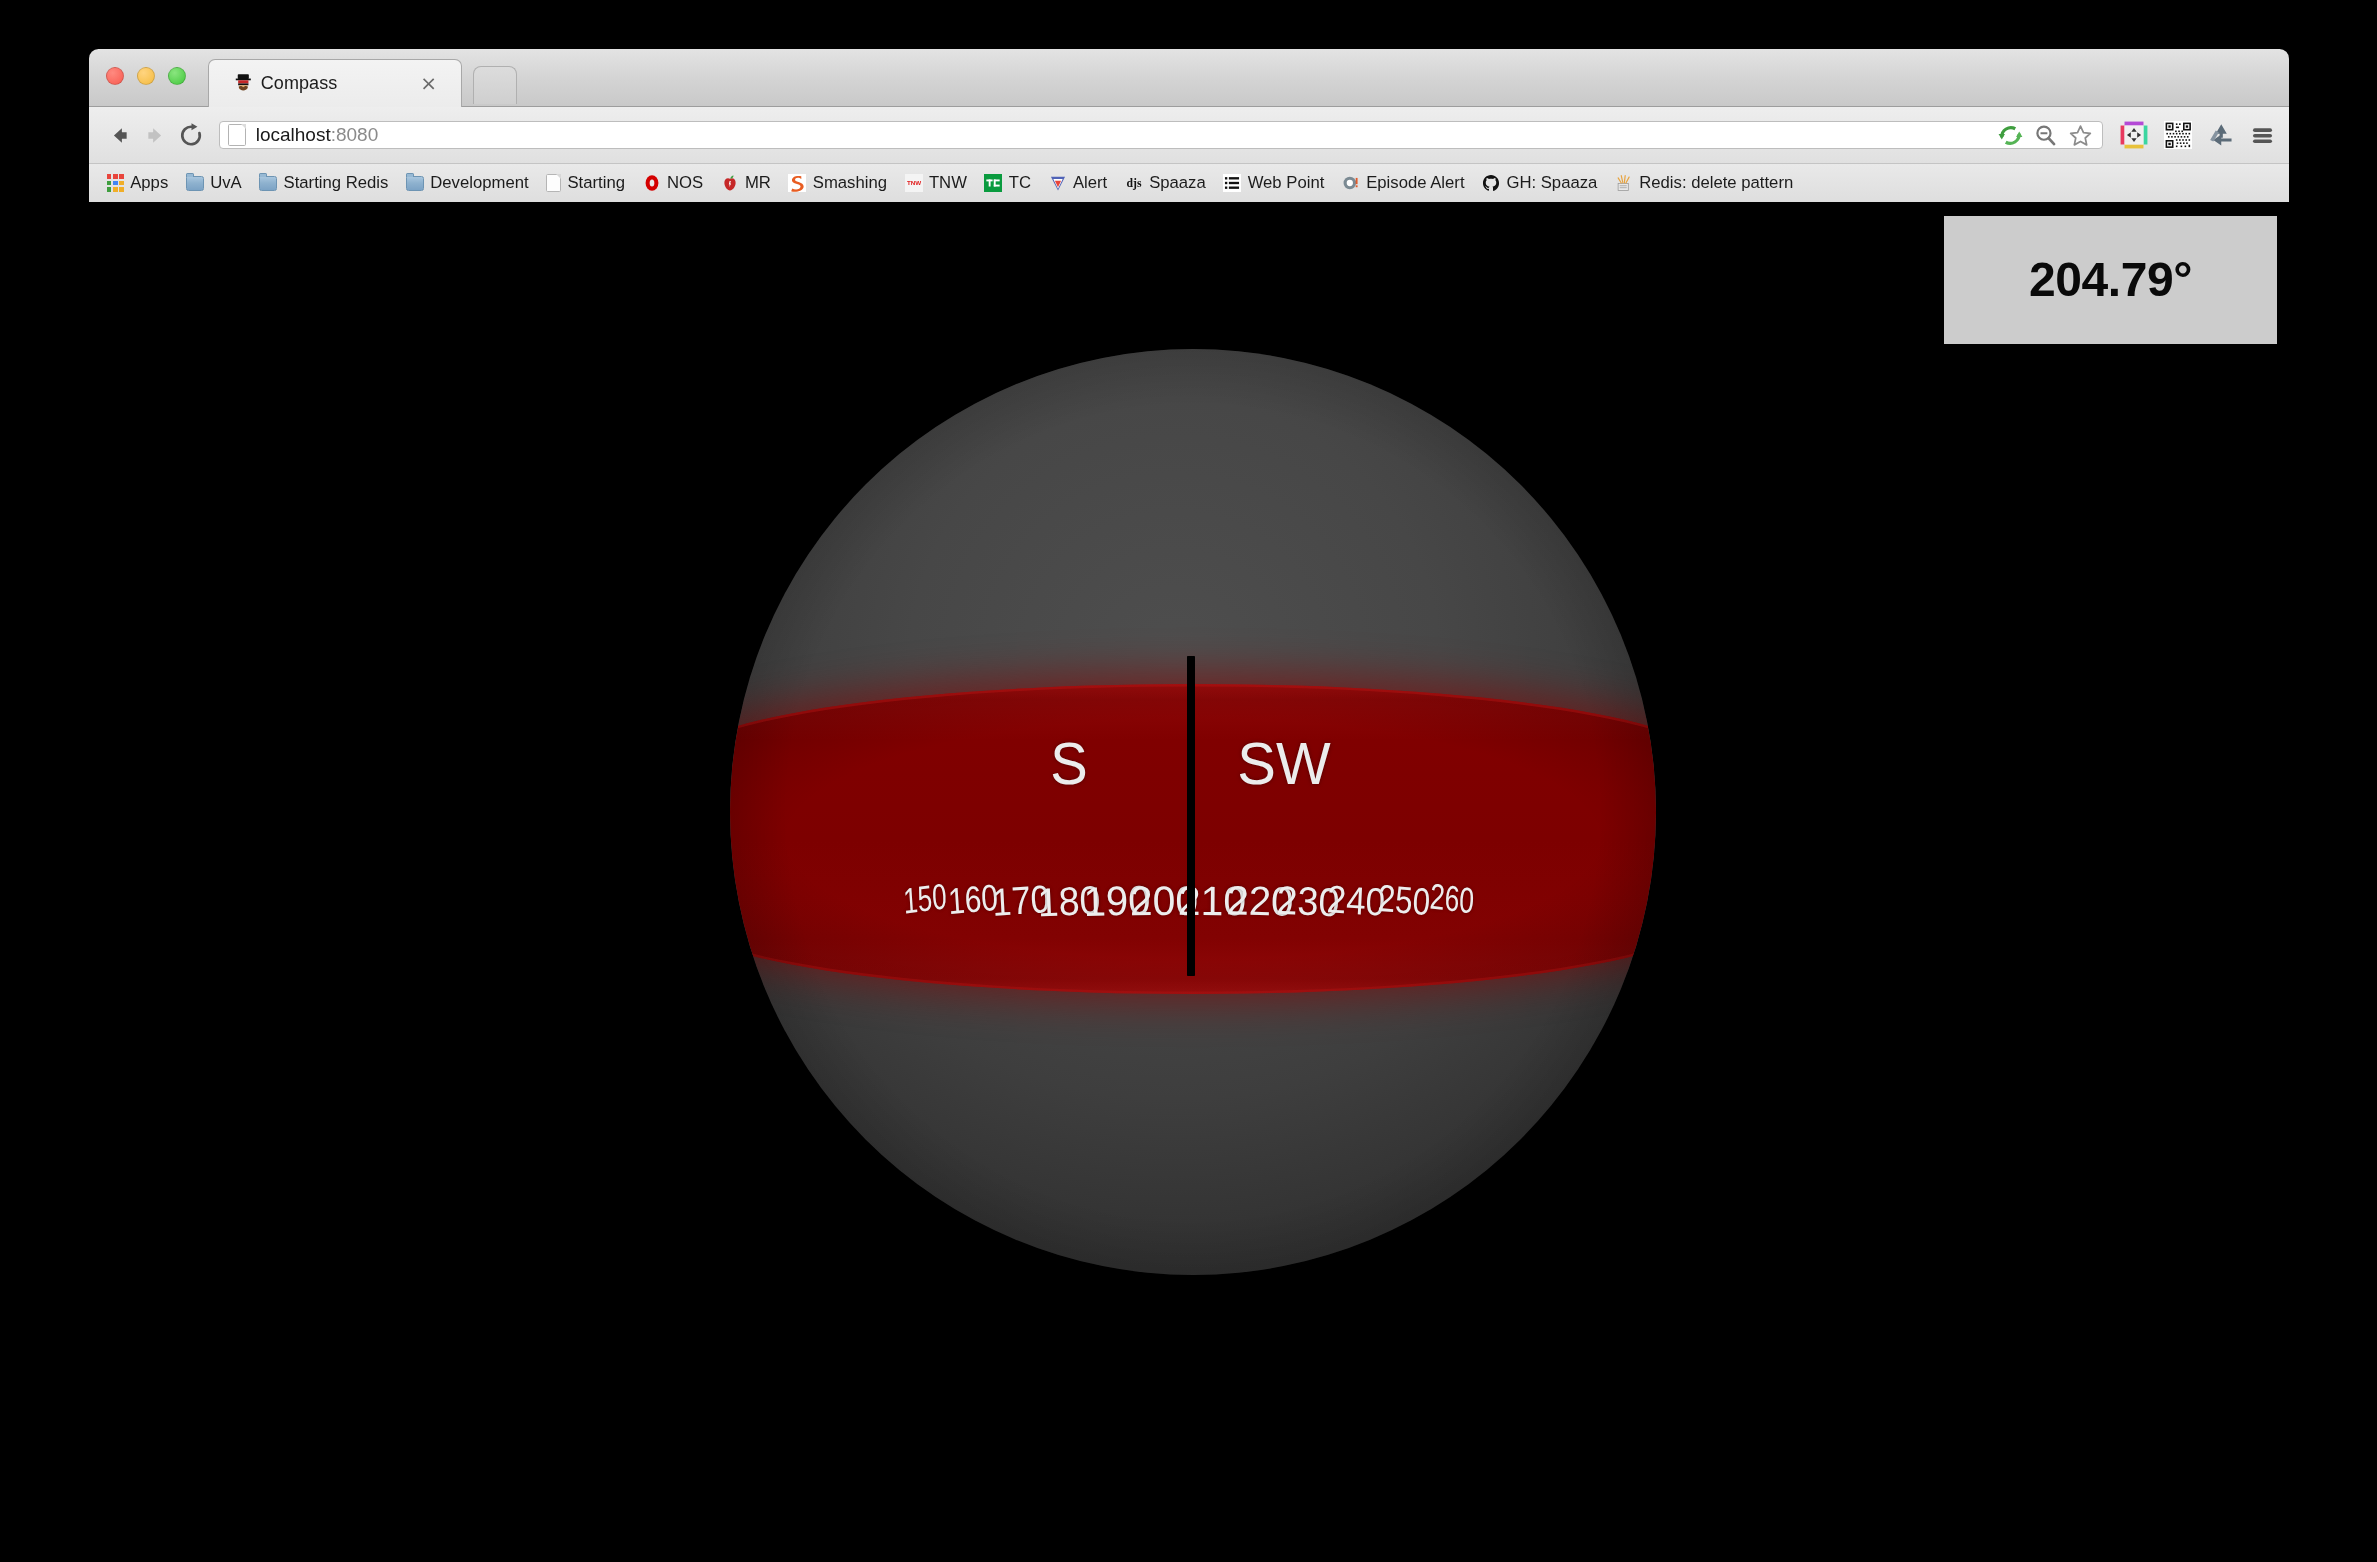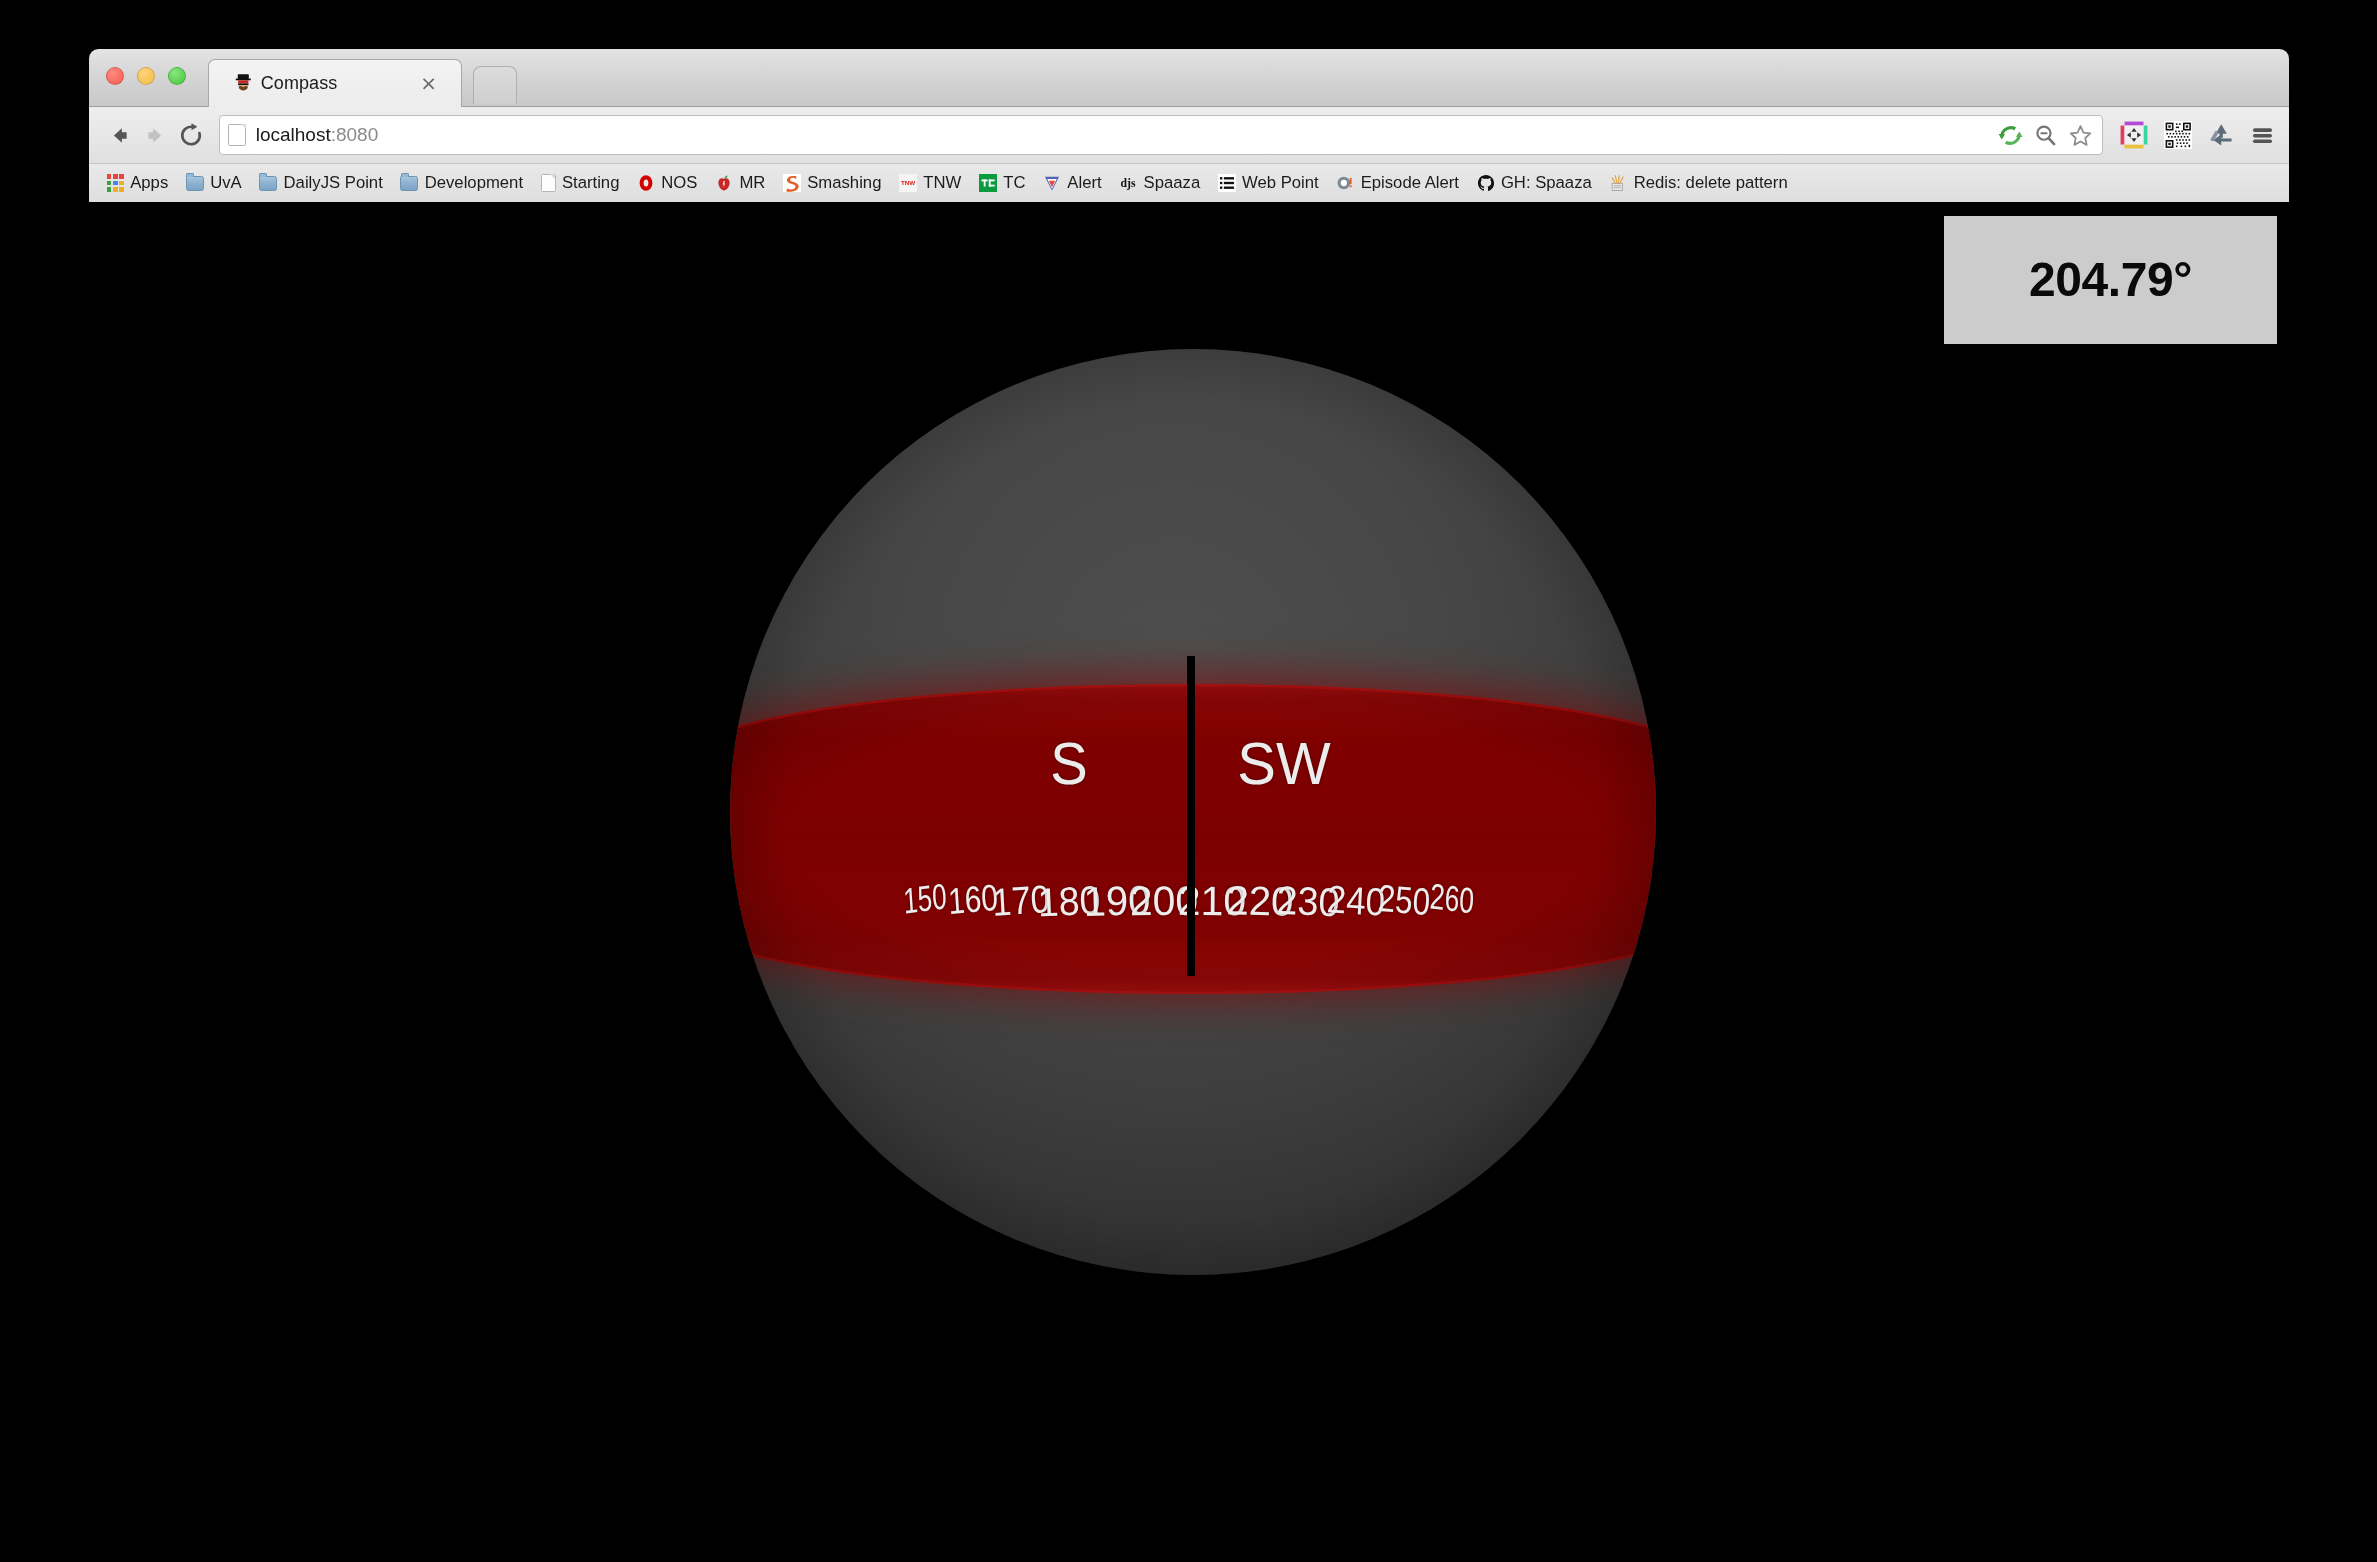--- a/index.html
+++ b/index.html
@@ -122,21 +122,21 @@
   .nav-btn {
     width: 36px;
     height: 36px;
     display: flex;
     align-items: center;
     justify-content: center;
     flex: 0 0 auto;
   }
   #omnibox {
     flex: 1 1 auto;
-    height: 40px;
+    height: 28px;
     margin: 0 8px 0 9.5px;
     background: #fff;
     border: 0.8px solid #bdbdbd;
     border-radius: 4px;
     display: flex;
     align-items: center;
     padding: 0 8px;
     box-sizing: border-box;
     position: relative;
   }
@@ -580,21 +580,21 @@
         <span class="bm-label">Apps</span>
       </div>
 
       <div class="bookmark">
         <span class="bm-icon ico-folder"></span>
         <span class="bm-label">UvA</span>
       </div>
 
       <div class="bookmark">
         <span class="bm-icon ico-folder"></span>
-        <span class="bm-label">DailyJS Point</span>
+        <span class="bm-label">Starting Redis</span>
       </div>
 
       <div class="bookmark">
         <span class="bm-icon ico-folder"></span>
         <span class="bm-label">Development</span>
       </div>
 
       <div class="bookmark">
         <span class="bm-icon ico-doc"></span>
         <span class="bm-label">Starting</span>

